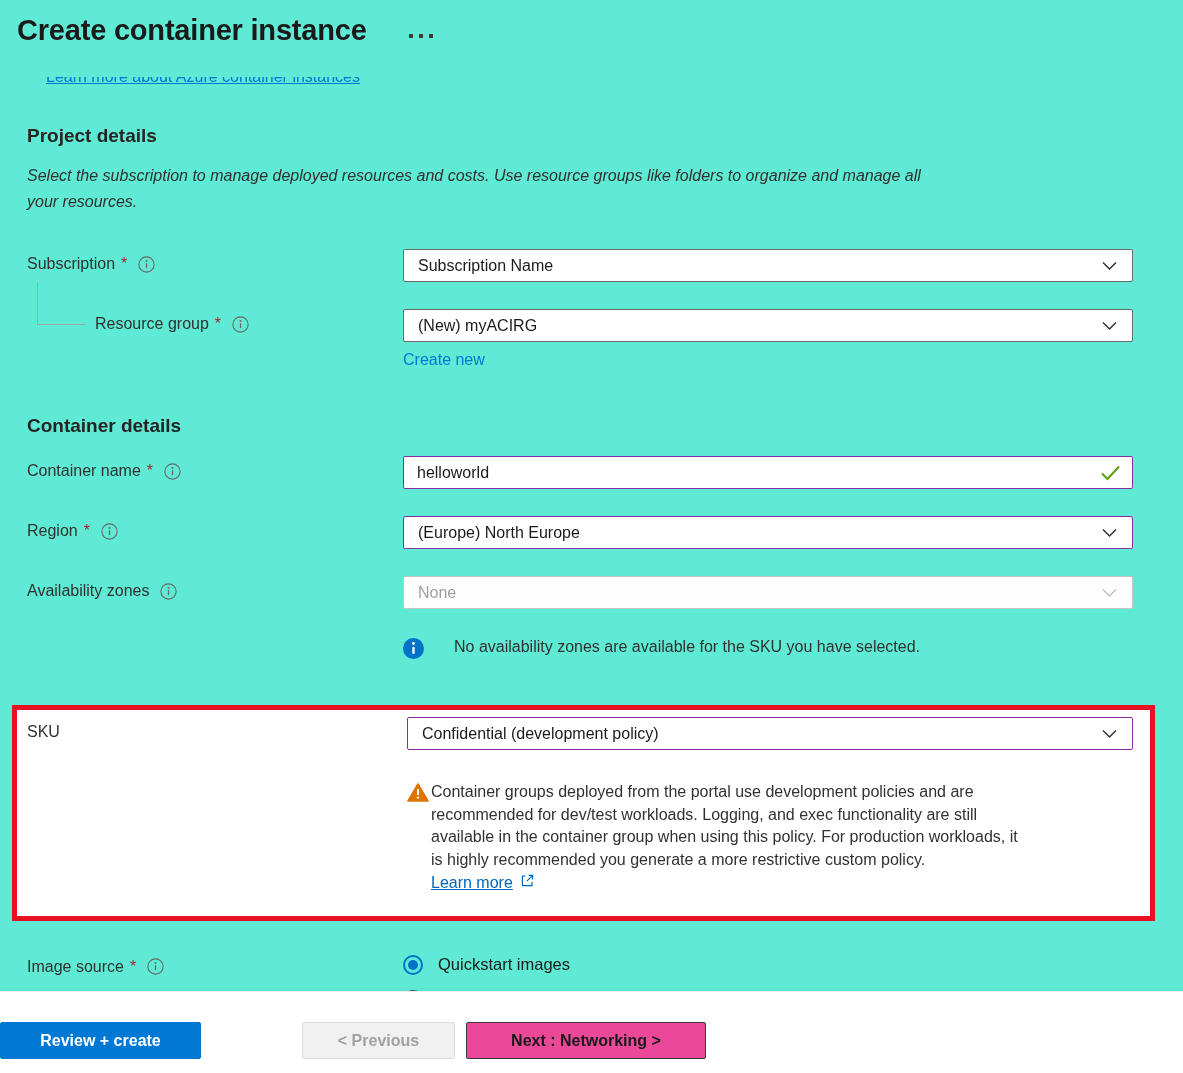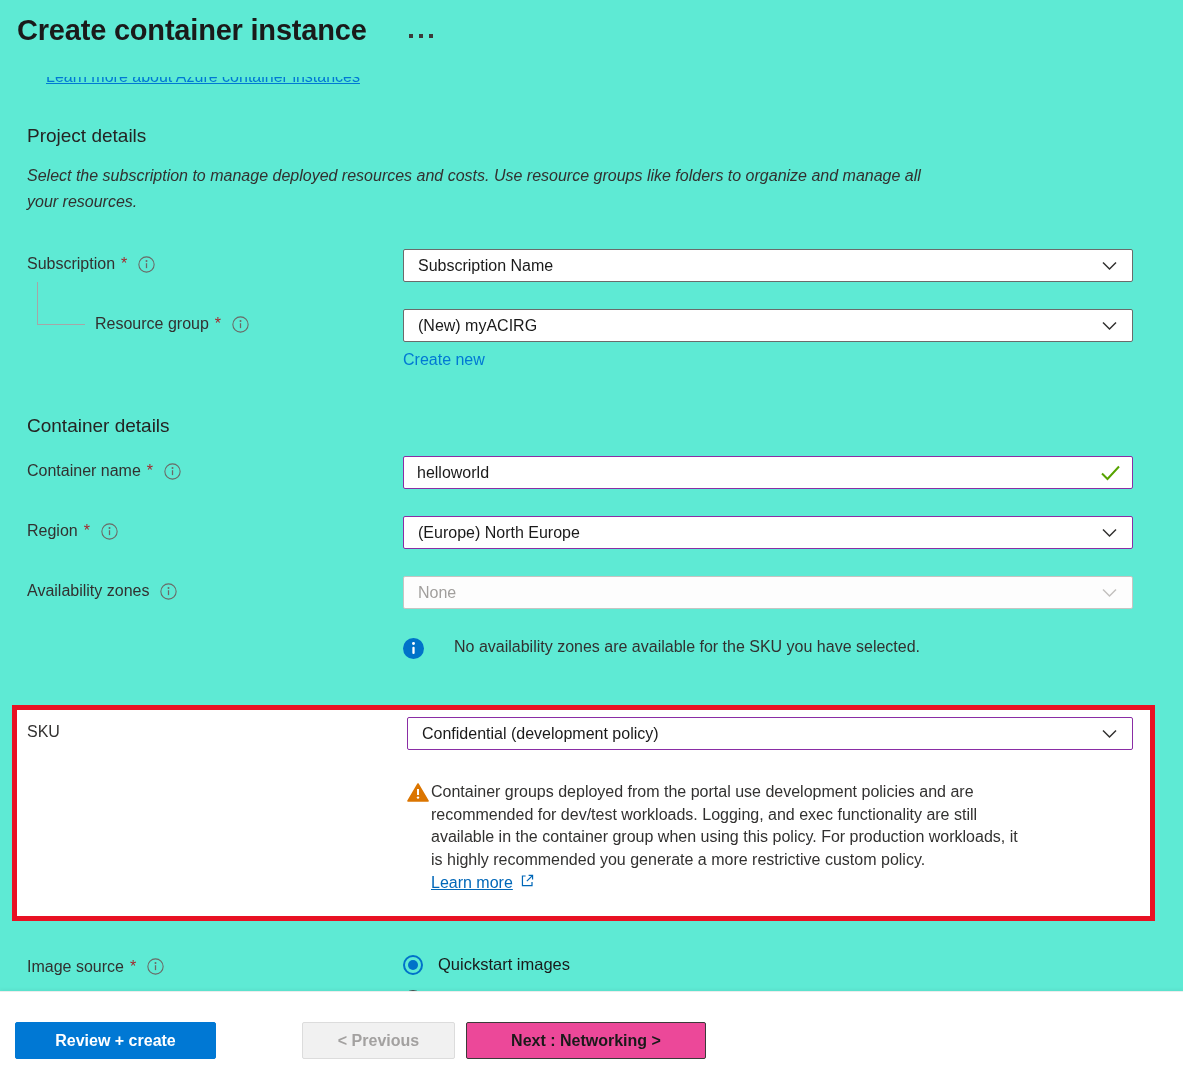--- a/index.html
+++ b/index.html
@@ -14,21 +14,21 @@
   
   .page-title-row { display:flex; align-items:center; gap:42px; padding:14px 0 0 17px; }
   .page-title { font-size:29px; font-weight:700; color:#1a1a1a; margin:0; letter-spacing:-0.2px; }
   .more-dots { display:flex; gap:6px; padding-top:10px; cursor:pointer; }
   .more-dots i { width:4px; height:4px; background:#3b3a39; display:block; }
 
   
   .top-link-clip { height:12px; overflow:hidden; margin:30px 0 0 35px; width:392px; }
   .top-link { display:block; color:#0078d4; font-size:16px; line-height:22px; text-decoration:underline; transform:translateY(-11px); white-space:nowrap; cursor:pointer;margin-left:11px; }
 
-  h2 { font-size:19px; font-weight:400; color:#252423; margin:0; }
+  h2 { font-size:19px; font-weight:700; color:#252423; margin:0; }
   .project-heading { margin:36px 0 0 27px; }
   .container-heading { margin:46px 0 0 27px; }
   .description { margin:16px 0 0 27px; font-size:16px; line-height:26px; color:#323130; }
   .description div { white-space:nowrap;font-style:italic; }
 
   
   .form { margin-left:27px; }
   .row { display:flex; }
   .label-col { width:376px; display:flex; align-items:center; gap:6px; font-size:16px; color:#323130; padding-top:6px; align-self:flex-start; }
   .control-col { width:730px; }
@@ -70,21 +70,21 @@
   .radio-option { display:flex; align-items:center; gap:15px; font-size:16.5px; color:#1a1a1a; cursor:pointer; padding-top:3px; }
   .radio-option + .radio-option { margin-top:12px; }
   .radio { width:20px; height:20px; border-radius:50%; flex:none; }
   .radio.selected { border:2px solid #0072c9; display:flex; align-items:center; justify-content:center; }
   .radio.selected::after { content:""; width:10px; height:10px; border-radius:50%; background:#0072c9; }
   .radio.unselected { border:1px solid #4a4a4a; }
 
   
   .footer { position:absolute; left:0; right:0; bottom:0; height:82px; background:#fff; border-top:1px solid #ececec; box-shadow:0 -2px 3px rgba(0,0,0,0.04); }
   .btn { position:absolute; top:30px; height:37px; border-radius:2px; display:flex; align-items:center; justify-content:center; font-size:16px; font-weight:700; cursor:pointer; }
-  .btn-primary { left:15px; width:201px; background:#0078d4; border:1px solid #0078d4; color:#fff; }
+  .btn-primary { left:0; width:201px; background:#0078d4; border:1px solid #0078d4; color:#fff; }
   .btn-disabled { left:302px; width:153px; background:#f1f1f1; border:1px solid #dcdcdc; color:#a3a1a0; cursor:default; font-weight:700; }
   .btn-secondary { left:466px; width:240px; background:#ec4899; border:1px solid #3b3a39; color:#1a1a1a; }
 </style>
 </head>
 <body>
 
 <div class="content">
 
   <div class="page-title-row">
     <h1 class="page-title">Create container instance</h1>

